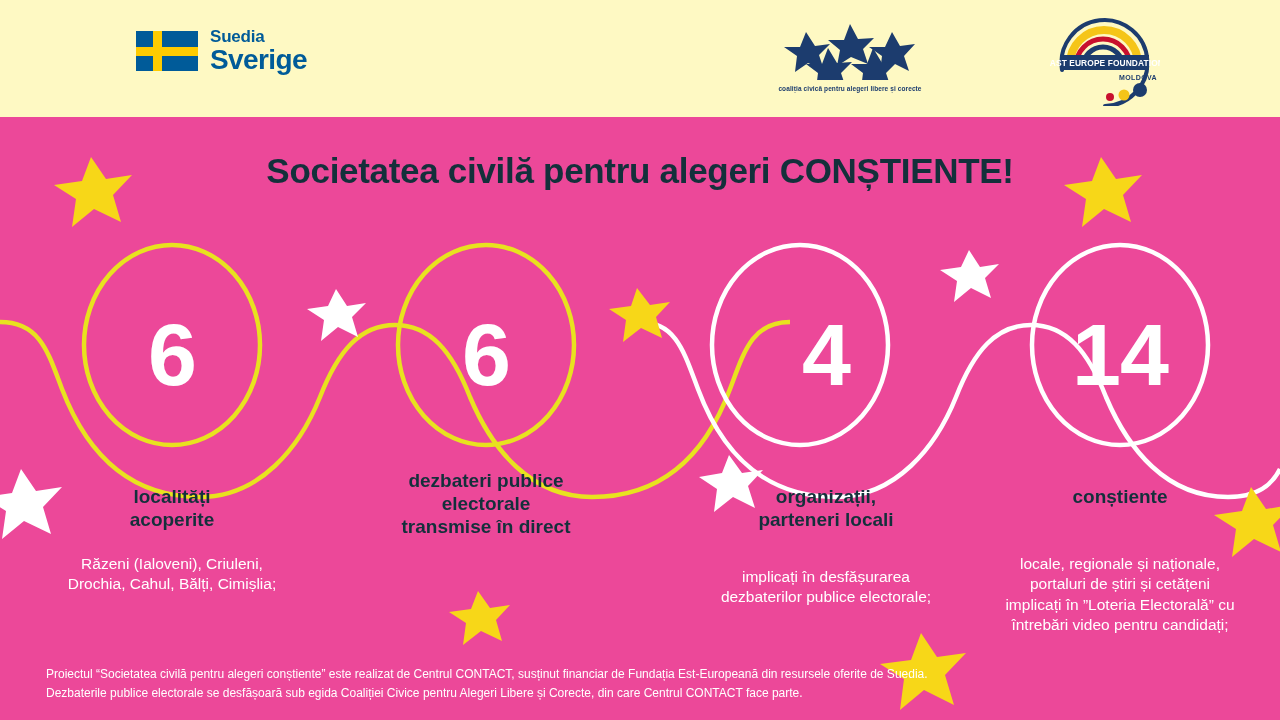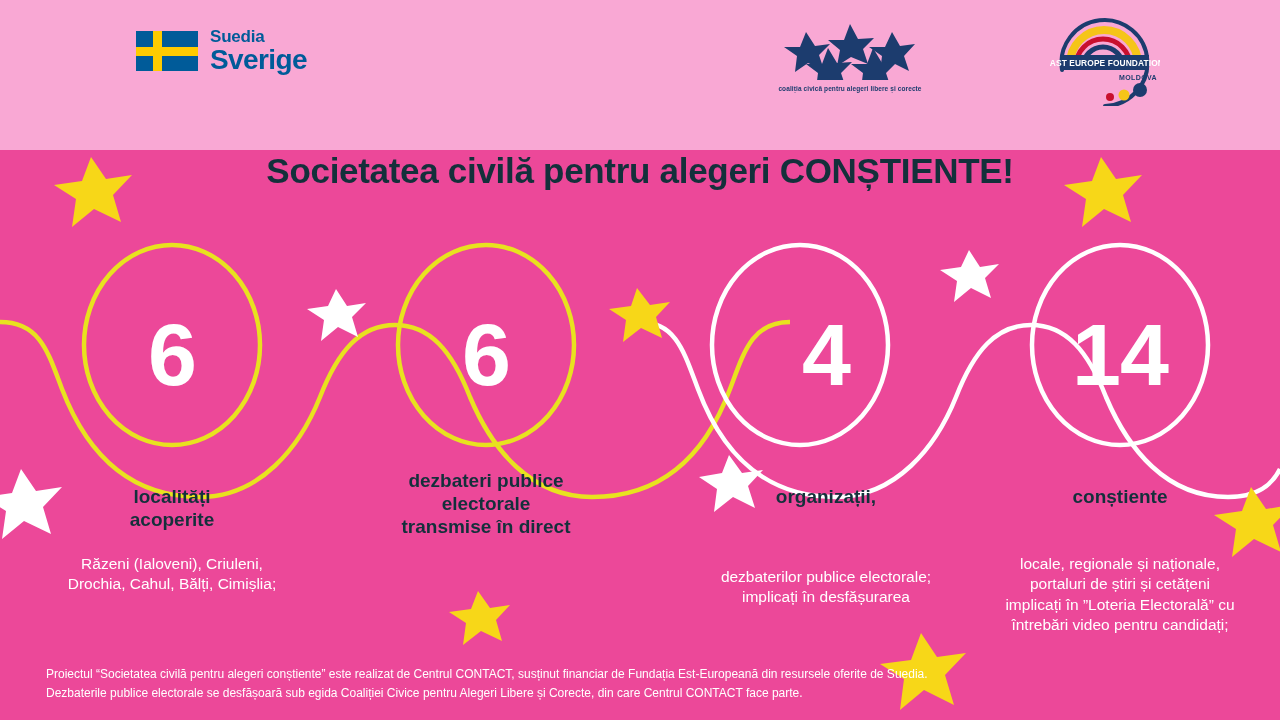--- a/index.html
+++ b/index.html
@@ -16,22 +16,22 @@
     height: 720px;
     overflow: hidden;
     background: #ffffff;
   }
 
   
   #logo-bar {
     position: absolute;
     left: 0; top: 0;
     width: 1280px;
-    height: 150px;
-    background: #f9a8d4;
+    height: 117px;
+    background: #fef9c3;
     z-index: 5;
   }
 
   
   .sweden-logo {
     position: absolute;
     left: 136px; top: 28px;
     display: flex;
     align-items: center;
     gap: 12px;
@@ -311,24 +311,25 @@
         <div>dezbateri publice</div>
         <div>electorale</div>
         <div>transmise în direct</div>
       </div>
     </div>
 
     <div class="stat" id="stat-2">
       <div class="stat-number">4</div>
       <div class="stat-heading">
         <div>organizații,</div>
+        <div>parteneri locali</div>
       </div>
       <div class="stat-desc">
+        <div>implicați în desfășurarea</div>
         <div>dezbaterilor publice electorale;</div>
-        <div>implicați în desfășurarea</div>
       </div>
     </div>
 
     <div class="stat" id="stat-3">
       <div class="stat-number">14</div>
       <div class="stat-heading">
         <div>conștiente</div>
       </div>
       <div class="stat-desc">
         <div>locale, regionale și naționale,</div>

